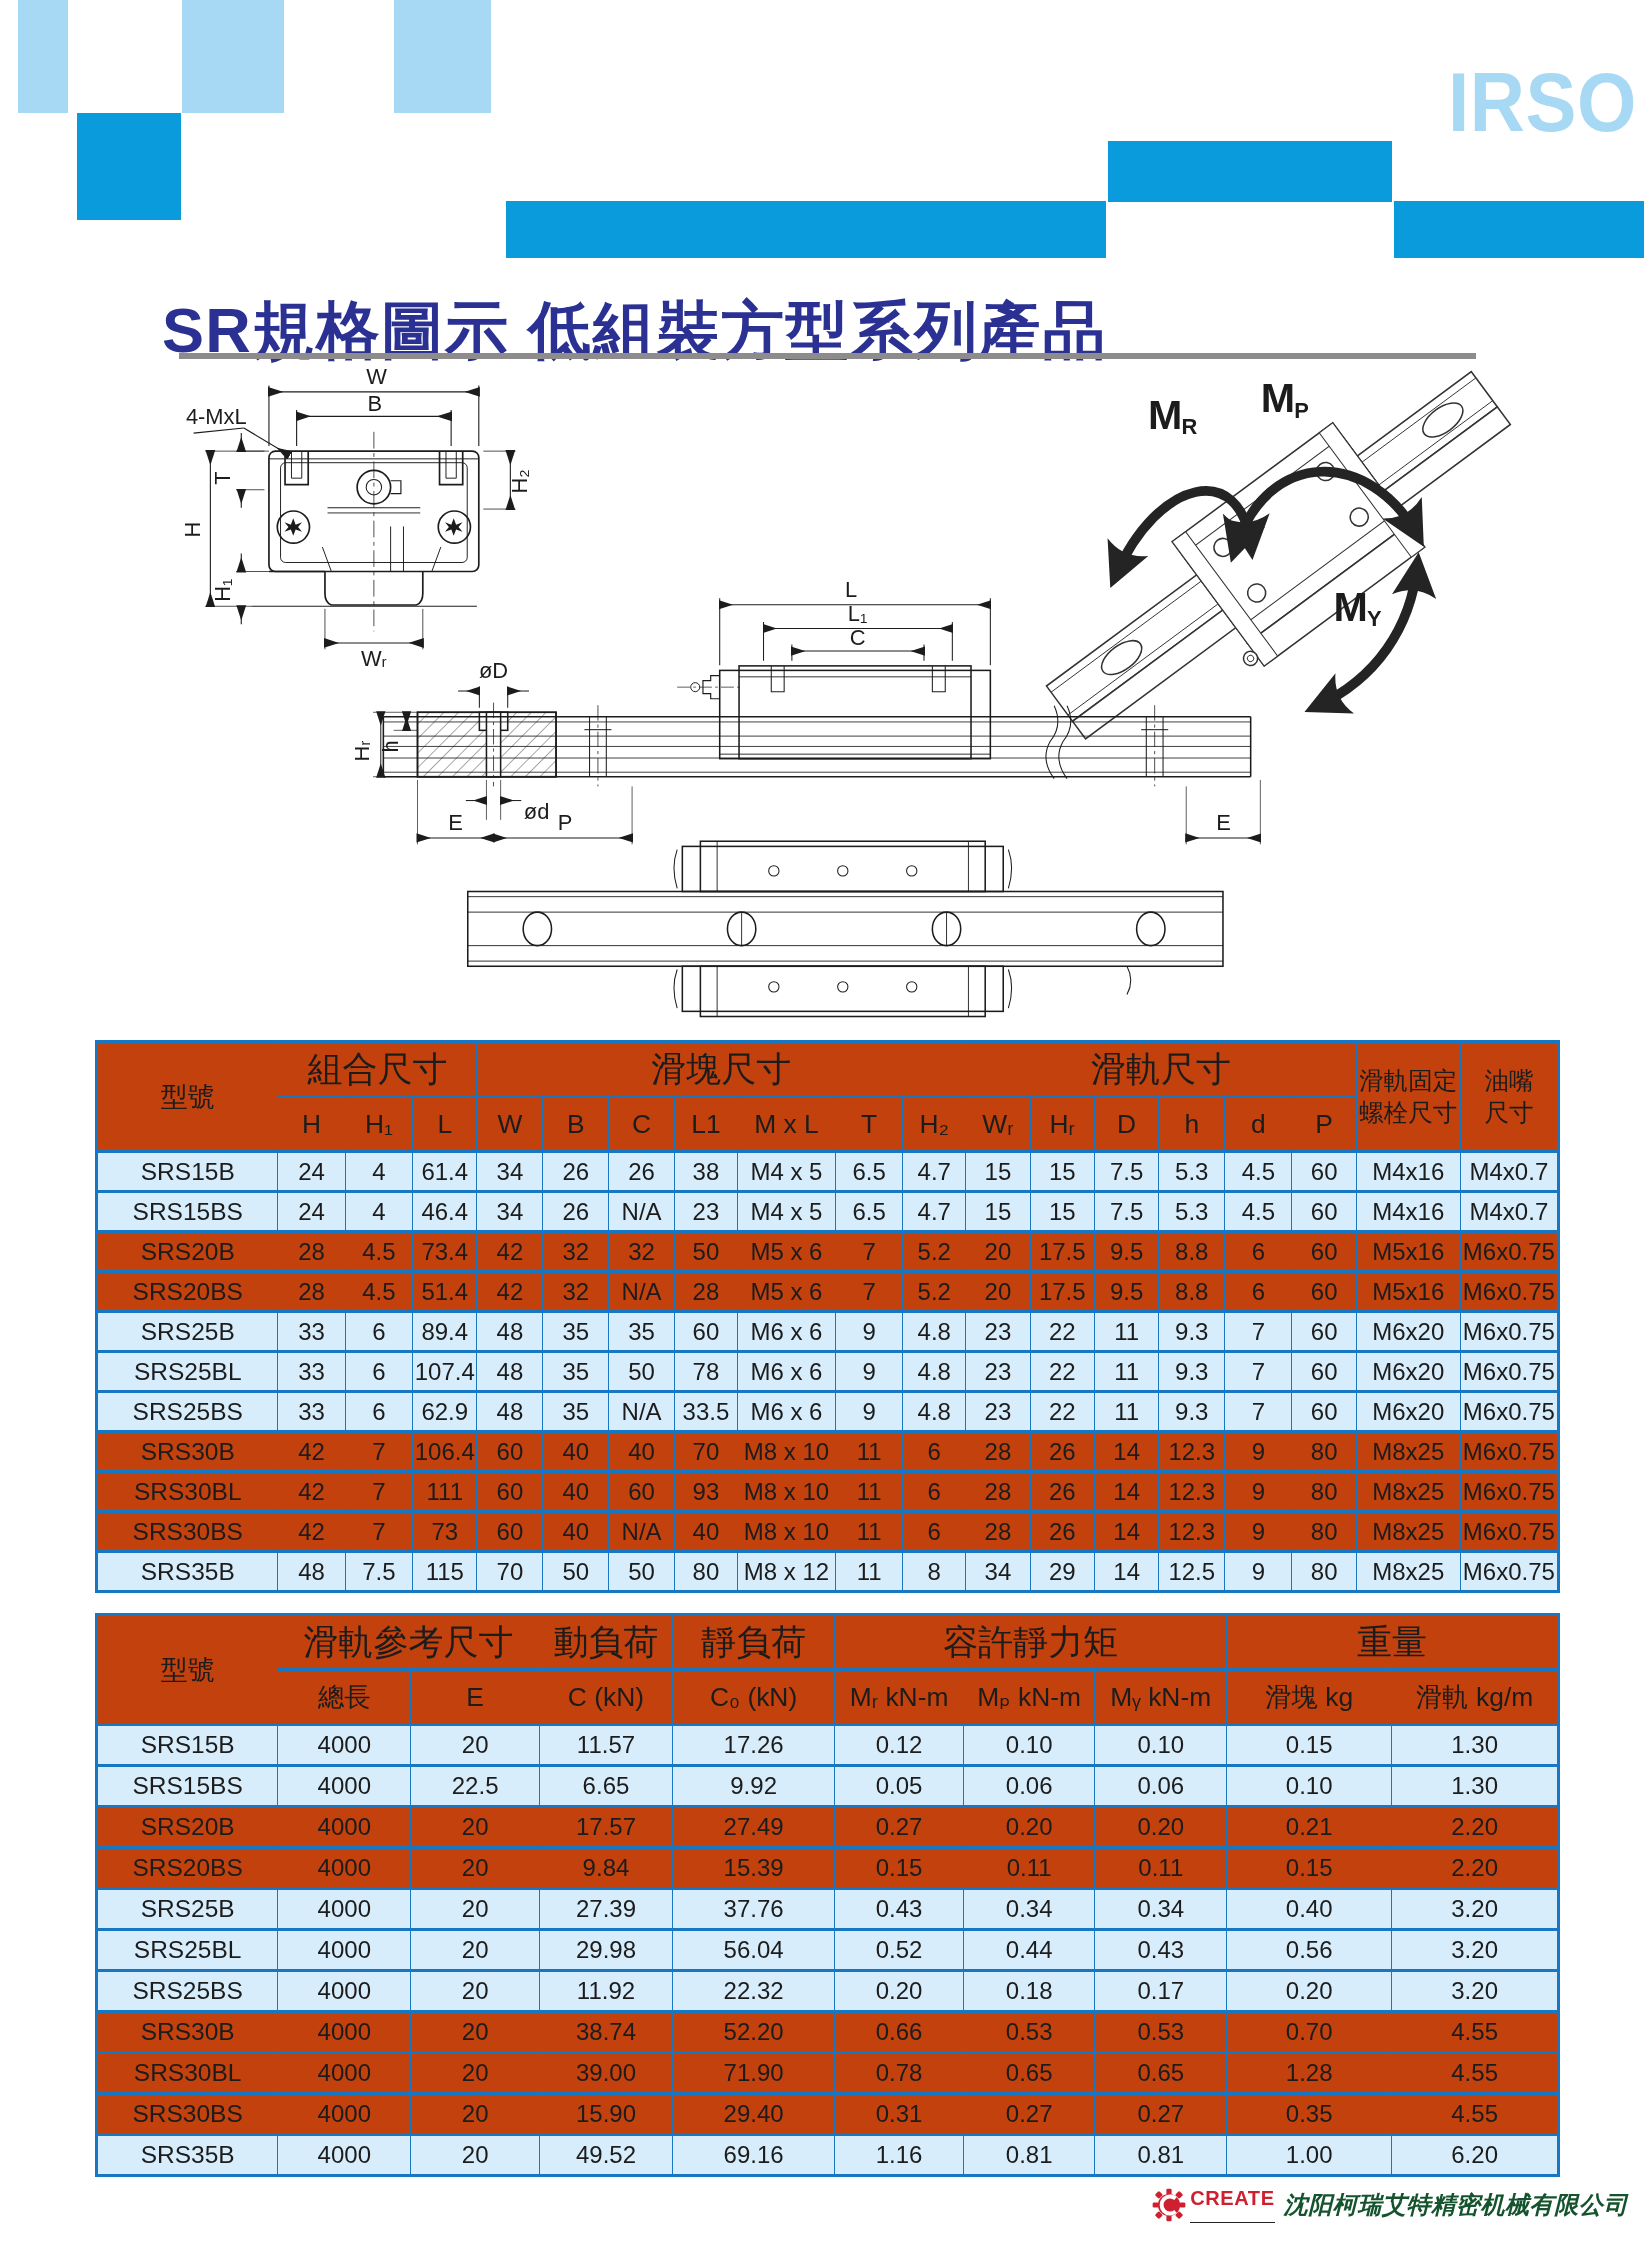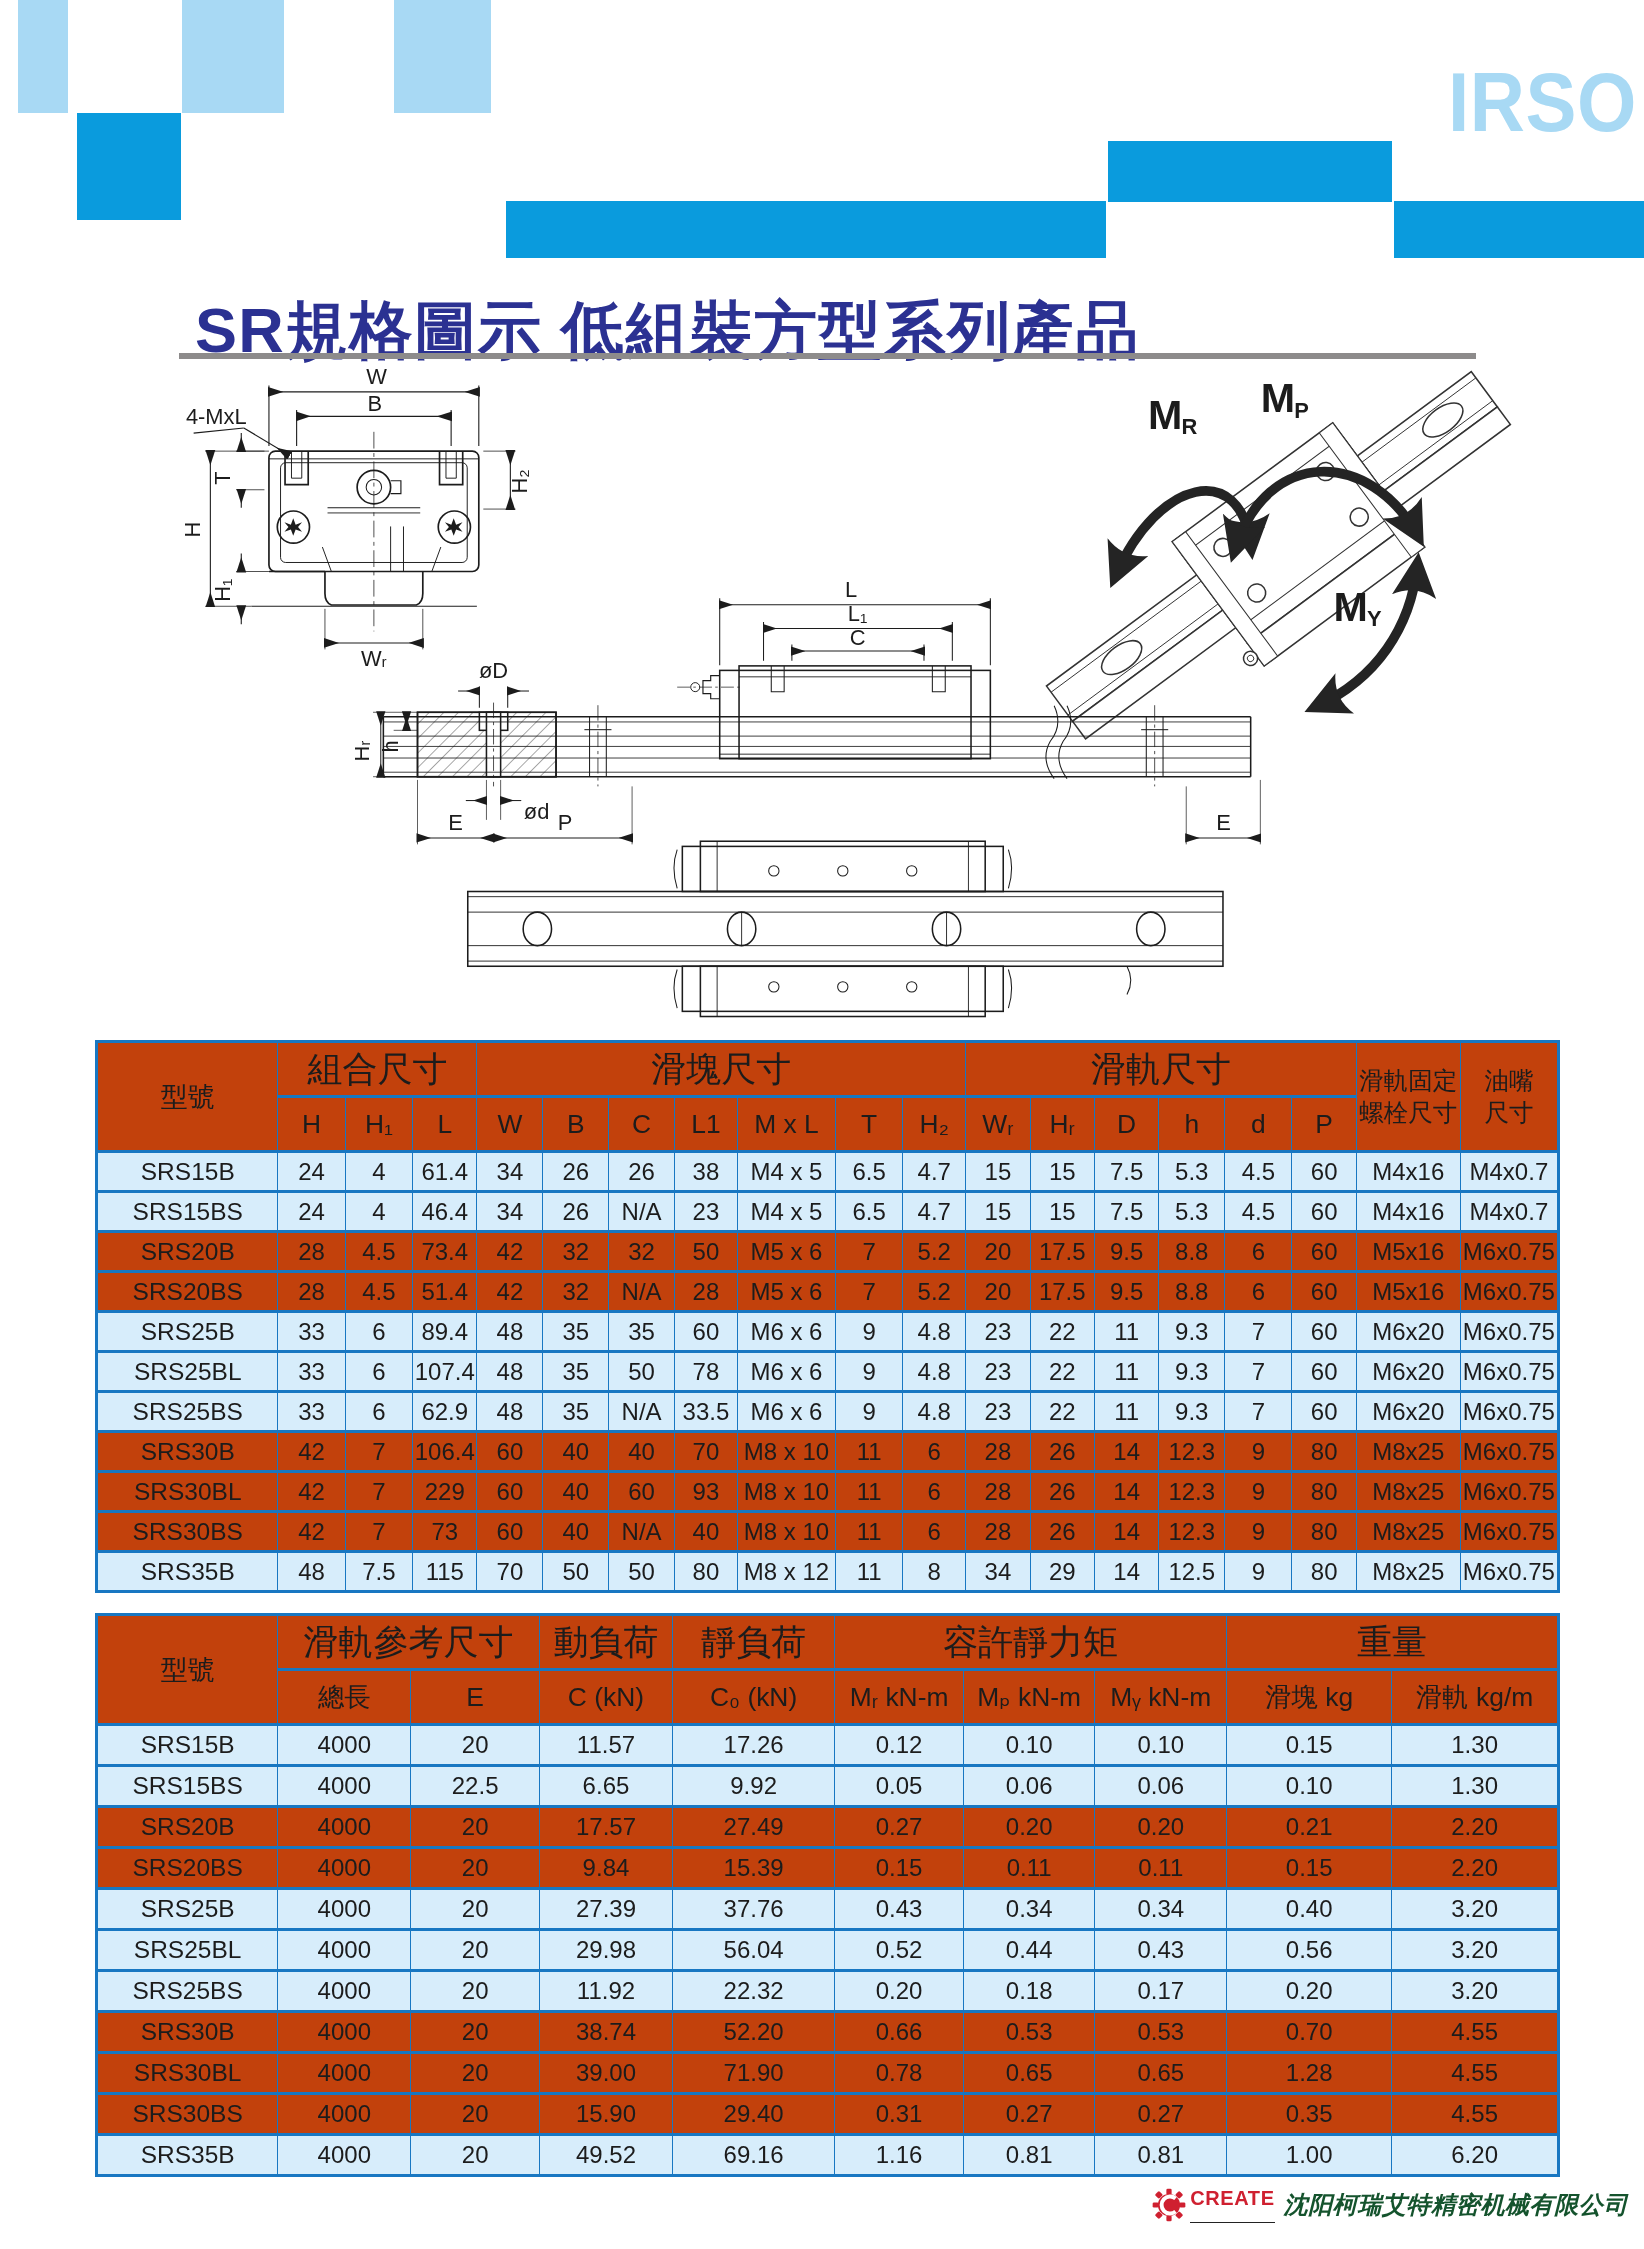--- a/index.html
+++ b/index.html
@@ -18,21 +18,21 @@
   #deco-dark-v { left:77px;  top:113px; width:104px; height:107px; }
   #deco-dark-mid   { left:506px;  top:201px; width:600px; height:57px; }
   #deco-dark-step  { left:1108px; top:141px; width:284px; height:61px; }
   #deco-dark-right { left:1394px; top:201px; width:250px; height:57px; }
   #brand-logo { left:1418px; top:59px; width:219px; height:97px;
                 font-size:83px; font-weight:700; letter-spacing:0.6px;
                 color:#a8d9f4; text-align:right; line-height:1.05;
                 transform:scaleX(.92); transform-origin:right; }
 
   
-  #page-title { left:195px; top:288px; width:1354px;
+  #page-title { left:162px; top:288px; width:1354px;
                 font-size:63px; font-weight:700; color:#2b3192; letter-spacing:1.3px; }
   #title-rule { left:179px; top:353px; width:1297px; height:5.8px; background:#8d8b8b; }
 
   
   svg text { font-family:"Liberation Sans","DejaVu Sans",sans-serif; fill:#1c1c1c; }
   .dim-t { font-size:34px; }
   .big-m { font-size:64px; font-weight:700; }
   .sub-m { font-size:34px; font-weight:700; }
 
   
@@ -557,21 +557,21 @@
           <td>12.3</td>
           <td>9</td>
           <td>80</td>
           <td>M8x25</td>
           <td>M6x0.75</td>
         </tr>
         <tr>
           <th class="model-c">SRS30BL</th>
           <td>42</td>
           <td>7</td>
-          <td>229</td>
+          <td>111</td>
           <td>60</td>
           <td>40</td>
           <td>60</td>
           <td>93</td>
           <td>M8 x 10</td>
           <td>11</td>
           <td>6</td>
           <td>28</td>
           <td>26</td>
           <td>14</td>

